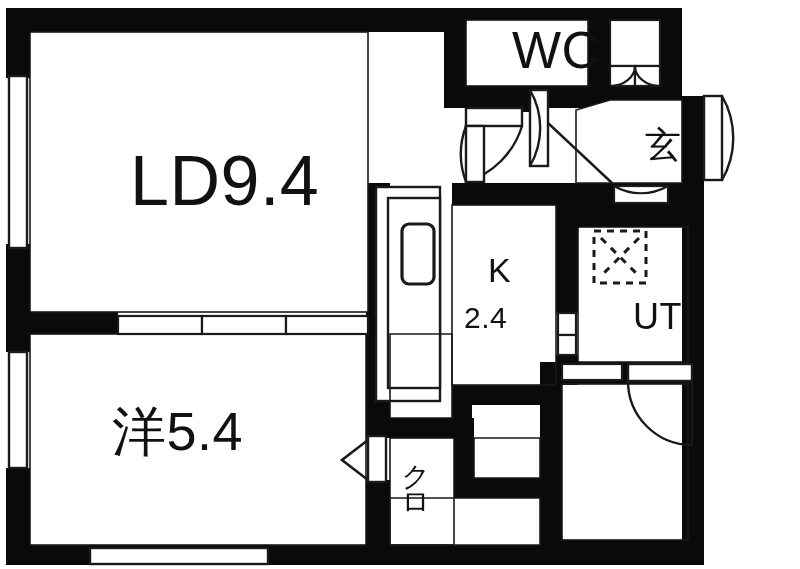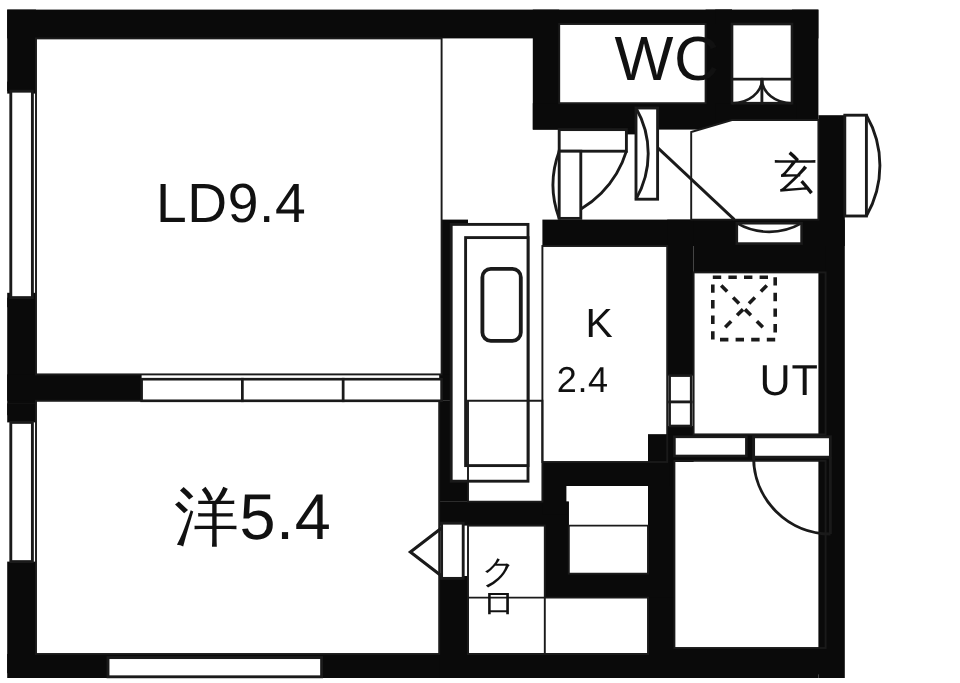--- a/index.html
+++ b/index.html
@@ -28,22 +28,22 @@
   .room-label {
     position: absolute;
     color: #111111;
     white-space: pre;
     line-height: 1;
     font-family: "Liberation Sans", sans-serif;
     font-weight: 400;
     letter-spacing: 0.5px;
     user-select: none;
   }
-  .lbl-ld      { left: 130px; top: 146px;  font-size: 46px; }
-  .lbl-yo      { left: 112px; top: 404px;  font-size: 54px; margin-left: 33px; }
+  .lbl-ld      { left: 130px; top: 146px;  font-size: 70px; }
+  .lbl-yo      { left: 112px; top: 404px;  font-size: 54px; }
   .lbl-wc      { left: 488px; top: 24px;   font-size: 52px; margin-left: 24px; }
   .lbl-k       { left: 488px; top: 253px;  font-size: 34px; }
   .lbl-k-area  { left: 464px; top: 303px;  font-size: 30px; }
   .lbl-ut      { left: 633px; top: 299px;  font-size: 36px; }
   .lbl-genkan  { left: 645px; top: 127px;  font-size: 36px; }
   .lbl-yokushitsu { left: 562px; top: 447px; font-size: 38px; }
   .lbl-closet  { left: 400px; top: 444px;  font-size: 28px;
                  writing-mode: vertical-rl; text-orientation: upright;
                  line-height: 1.08; letter-spacing: 0px; }
 </style>

